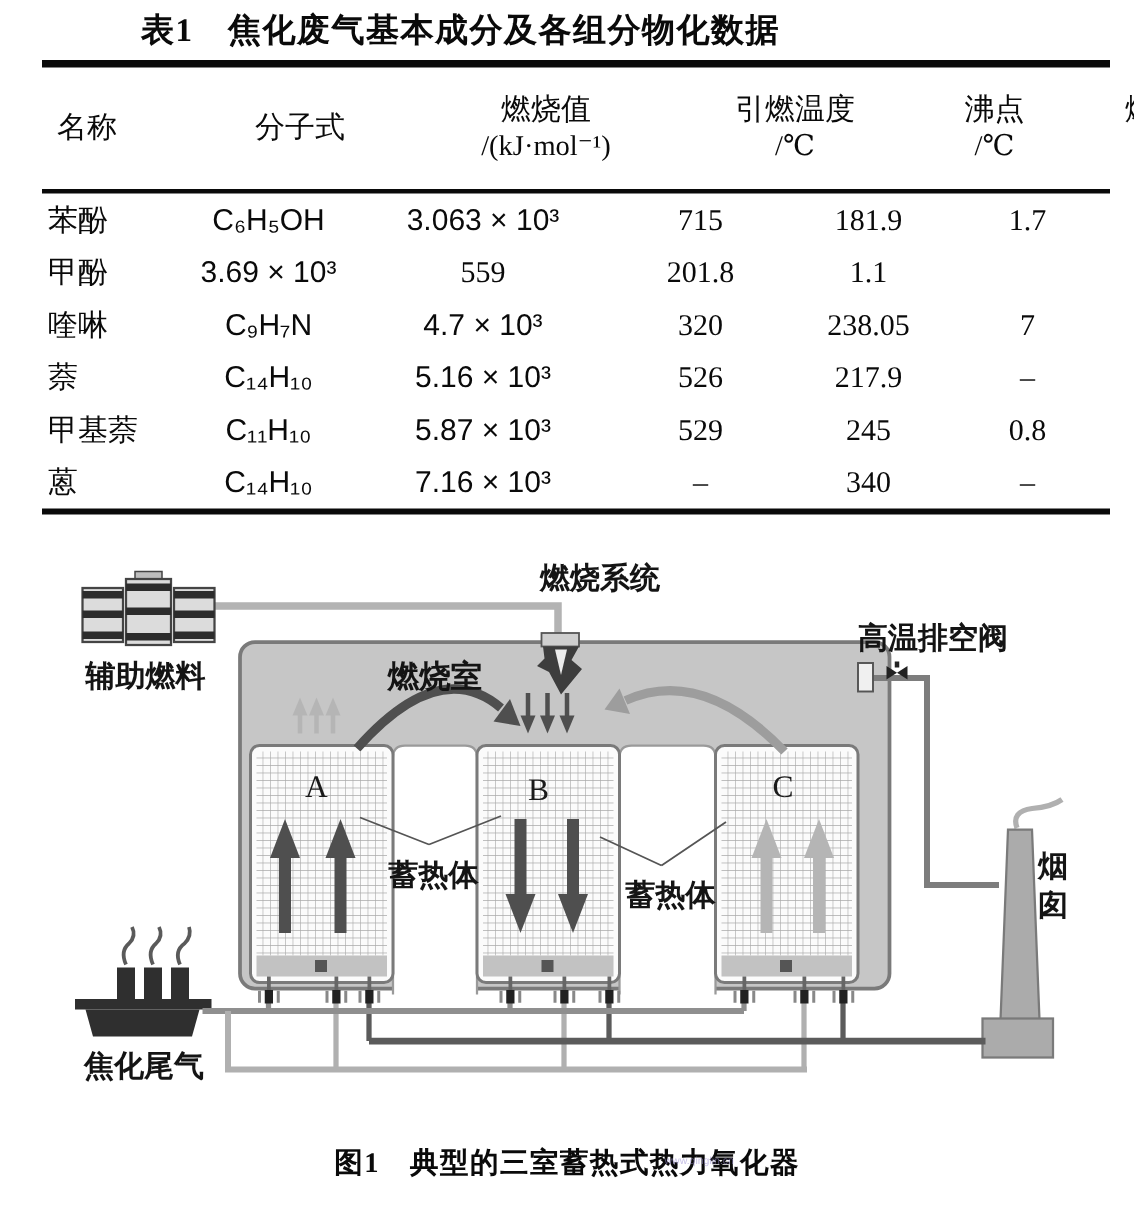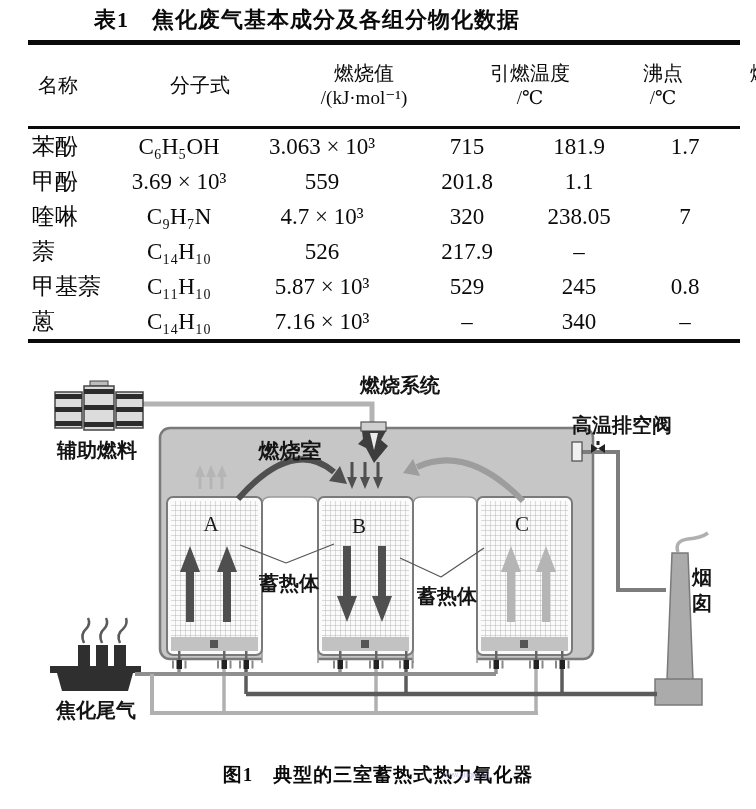--- a/index.html
+++ b/index.html
@@ -7,27 +7,27 @@
         font-family:"Liberation Serif","DejaVu Serif",serif;color:#0a0a0a;}
 
   
   .t-title{position:absolute;top:5px;left:0;width:614px;text-align:center;
            font-size:22px;font-weight:bold;letter-spacing:1px;}
   .tbl{position:absolute;top:40px;left:28px;width:712px;
        border-top:5px solid #0a0a0a;border-bottom:4px solid #0a0a0a;}
   .trow{display:grid;grid-template-columns:92px 118px 168px 122px 102px 110px;align-items:center;}
   .thead{height:81px;border-bottom:3px solid #0a0a0a;gap:21px;}
   .tdata{height:35px;}
-  .cell{text-align:center;font-size:23px;line-height:1.1;}
+  .cell{text-align:center;font-size:20px;line-height:1.1;}
   .cell.name{text-align:left;padding-left:4px;}
   .hcell{display:flex;flex-direction:column;justify-content:center;align-items:center;
          font-size:20px;line-height:1.25;}
   .hcell .unit{font-size:19px;}
   .hcell.name{align-items:flex-start;padding-left:10px;}
-  .frm{font-family:Liberation Serif, serif;}
+  .frm{font-family:Liberation Sans, sans-serif;}
 
   
   .fig{position:absolute;top:355px;left:0;}
   .caption{position:absolute;top:762px;left:0;width:756px;text-align:center;
            font-size:19px;font-weight:bold;letter-spacing:1px;}
   .watermark{position:absolute;top:771px;left:443px;font-size:7px;
              font-family:"Liberation Sans",sans-serif;color:#9b8fd4;opacity:.55;}
 
   svg text.lbl{font-family:"Liberation Serif","DejaVu Serif",serif;font-weight:bold;
                font-size:20px;fill:#141414;}
@@ -87,20 +87,21 @@
       <div class="cell name">喹啉</div>
       <div class="cell frm">C₉H₇N</div>
       <div class="cell frm">4.7 × 10³</div>
       <div class="cell">320</div>
       <div class="cell">238.05</div>
       <div class="cell">7</div>
     </div>
     <div class="trow tdata">
       <div class="cell name">萘</div>
       <div class="cell frm">C₁₄H₁₀</div>
+      <div class="cell frm">5.16 × 10³</div>
       <div class="cell">526</div>
       <div class="cell">217.9</div>
       <div class="cell">–</div>
     </div>
     <div class="trow tdata">
       <div class="cell name">甲基萘</div>
       <div class="cell frm">C₁₁H₁₀</div>
       <div class="cell frm">5.87 × 10³</div>
       <div class="cell">529</div>
       <div class="cell">245</div>

